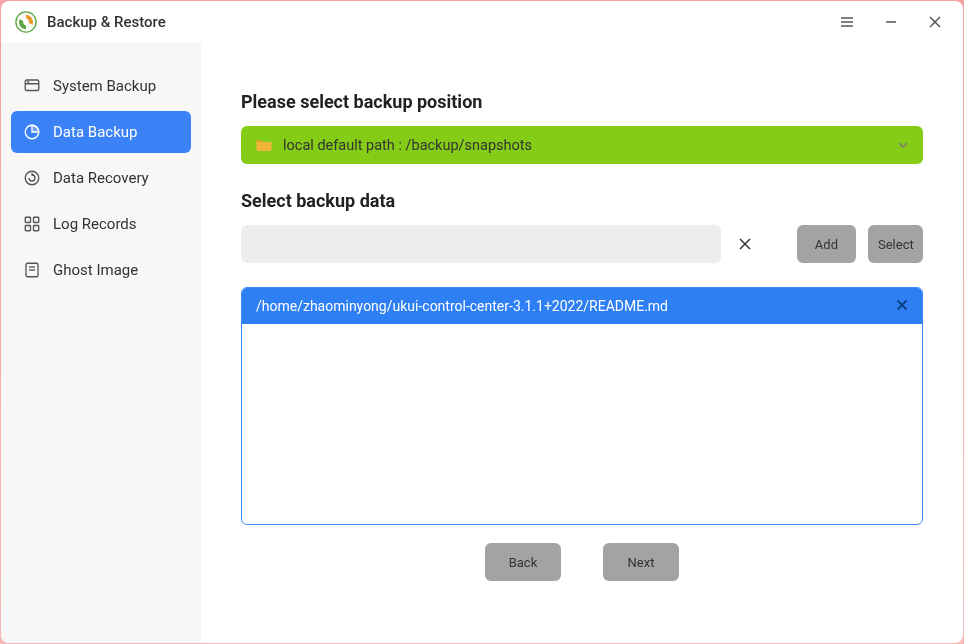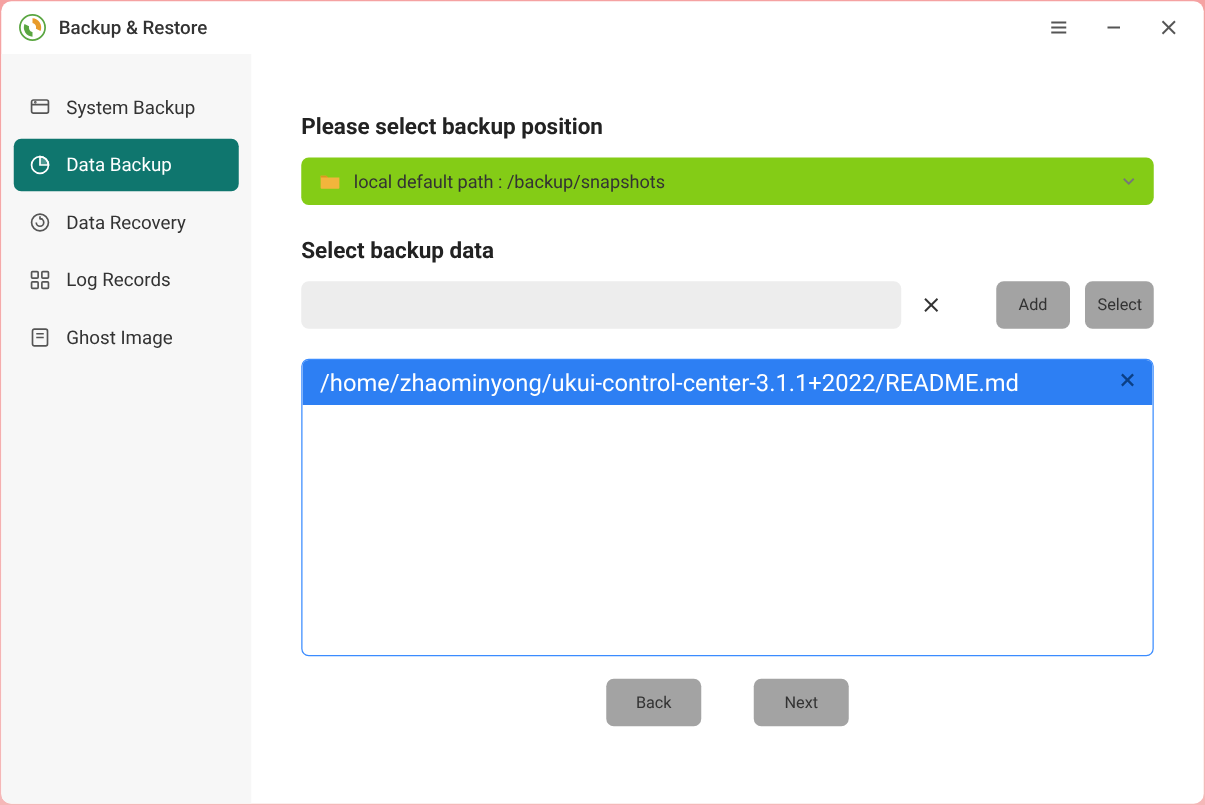--- a/index.html
+++ b/index.html
@@ -7,37 +7,37 @@
     .window { width: 100%; height: 100%; background: #fff; border-radius: 8px; display: flex; flex-direction: column; overflow: hidden; }
     .titlebar { display: flex; align-items: center; height: 42px; padding: 0 14px; }
     .title-left { display: flex; align-items: center; gap: 10px; }
     .app-icon { width: 22px; height: 22px; }
     .title-text { font-size: 15px; color: #333; font-weight: 500; }
     .title-right { margin-left: auto; display: flex; gap: 16px; align-items: center; }
     .win-btn { width: 28px; height: 28px; display: flex; align-items: center; justify-content: center; cursor: pointer; color: #555; }
     .body { display: flex; flex: 1; overflow: hidden; }
     .sidebar { width: 200px; background: #f7f7f7; padding: 22px 10px 10px 10px; }
     .sidebar-item { display: flex; align-items: center; gap: 12px; padding: 12px 12px; border-radius: 6px; cursor: pointer; font-size: 15px; color: #333; margin-bottom: 4px; }
-    .sidebar-item.active { background: #0f766e; color: #fff; }
+    .sidebar-item.active { background: #3b82f6; color: #fff; }
     .sidebar-item.active svg { stroke: #fff; fill: none; }
     .s-icon { width: 18px; height: 18px; flex-shrink: 0; }
     .main { flex: 1; padding: 28px 40px 10px 40px; display: flex; flex-direction: column; }
     .section-title { font-size: 18px; font-weight: 700; color: #222; margin-top: 26px; margin-bottom: 14px; }
     .section-title.first { margin-top: 20px; }
     .dropdown { display: flex; align-items: center; background: #84cc16; height: 38px; border-radius: 6px; padding: 0 14px; cursor: pointer; gap: 10px; position: relative; }
     .dropdown .folder-icon { width: 18px; height: 16px; }
     .dropdown .dd-text { font-size: 14.5px; color: #333; }
     .dropdown .chev { margin-left: auto; color: #777; }
     .input-row { display: flex; align-items: center; gap: 12px; }
     .path-input { flex: 0 0 480px; height: 38px; background: #ededed; border: none; border-radius: 6px; padding: 0 12px; font-size: 14px; outline: none; }
     .x-btn { width: 24px; height: 24px; display: flex; align-items: center; justify-content: center; cursor: pointer; color: #333; }
     .btn { height: 38px; padding: 0 18px; background: #a3a3a3; border: none; border-radius: 6px; font-size: 13px; color: #333; cursor: pointer; }
     .btn.select { width: 55px; overflow: hidden; flex-shrink: 0; text-align: left; padding: 0 10px; white-space: nowrap; }
     .file-list { margin-top: 24px; border: 1.5px solid #3b8cff; border-radius: 6px; height: 238px; overflow-y: auto; background: #fff; }
-    .file-row { display: flex; align-items: center; background: #2d7ff3; color: #fff; height: 36px; padding: 0 14px; font-size: 19px; cursor: pointer; position: relative; }
+    .file-row { display: flex; align-items: center; background: #2d7ff3; color: #fff; height: 36px; padding: 0 14px; font-size: 14px; cursor: pointer; position: relative; }
     .file-row .row-x { margin-left: auto; color: #104a9e; cursor: pointer; font-size: 14px; }
     .footer { display: flex; justify-content: center; gap: 42px; padding: 18px 0 18px 0; }
     .footer .btn { width: 76px; }
   </style>
 </head>
 <body>
 
 <div class="window">
 
   <div class="titlebar">

